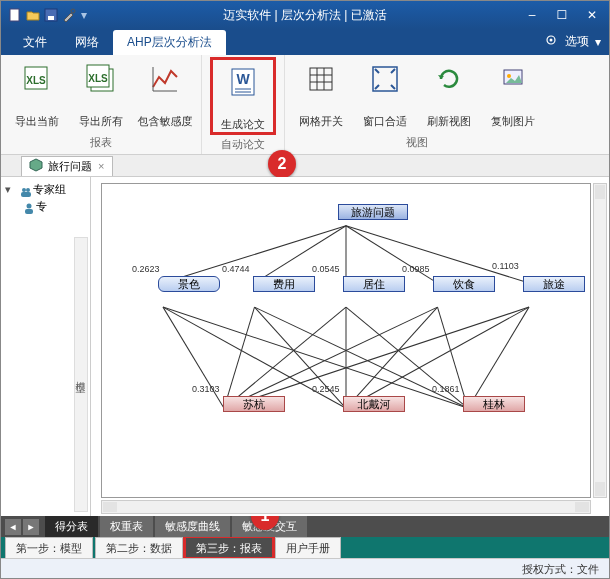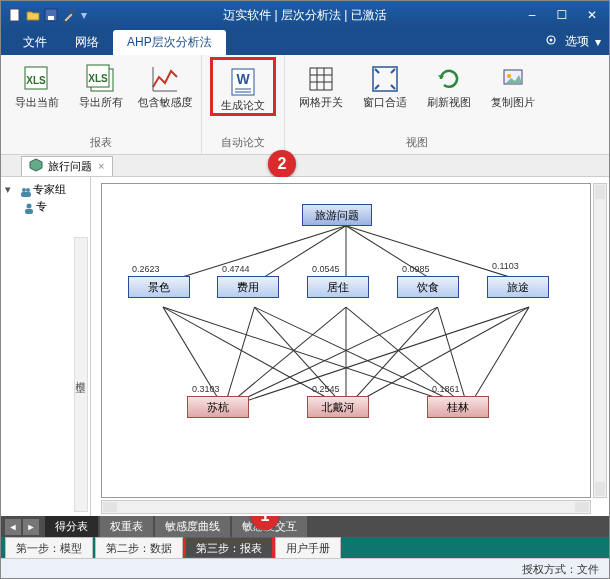--- a/index.html
+++ b/index.html
@@ -66,21 +66,21 @@
     padding:4px 8px 2px 8px;
     position:relative;
     border-right:1px solid #e0e0e0;
   }
   .ribbon-group:last-child { border-right:none; }
   .ribbon-items { display:flex; gap:8px; flex:1; align-items:flex-start;}
   .ribbon-btn {
     display:flex; flex-direction:column; align-items:center;
     width:56px;
     padding-top:4px;
-    gap:1px;
+    gap:20px;
     cursor:default;
   }
   .ribbon-btn .ico { width:32px; height:32px; display:flex; align-items:center; justify-content:center; }
   .ribbon-btn .lbl { font-size:11px; color:#333; text-align:center; line-height:1.1;}
   .ribbon-group .gtitle { font-size:11px; color:#666; padding:2px 0; }
 
   
   .hl-box { border:3px solid #d92b2b; padding:2px; margin-top:-2px;}
   
   .badge {
@@ -170,22 +170,23 @@
   .hscroll div { position:absolute; top:1px; bottom:1px; }
   .hscroll .lf { left:1px; width:14px; background:#e3e3e3;}
   .hscroll .rt { right:1px; width:14px; background:#e3e3e3;}
 
   
   .node {
     position:absolute;
     border:1px solid #2b4b9b;
     font-size:11px;
     display:flex; align-items:center; justify-content:center;
-    height:22px;
+    height:16px;
     text-align:center;
+    margin-left:36px;
   }
   .node.goal { background:linear-gradient(#dce6f7,#9bb3e2); width:70px; }
   .node.crit { background:linear-gradient(#e9f0fb,#b9cdf0); width:62px; }
   .node.alt  { background:linear-gradient(#f7e2e2,#e0a7a7); border-color:#a94848; width:62px; }
   .wlabel { position:absolute; font-size:9px; color:#333;}
   svg.edges { position:absolute; left:0; top:0; width:100%; height:100%; pointer-events:none;}
   svg.edges line { stroke:#333; stroke-width:1;}
 
   
   .tabstrip {
@@ -447,21 +448,21 @@
             <line x1="420" y1="118" x2="240" y2="215"></line>
             <line x1="420" y1="118" x2="360" y2="215"></line>
         </g>
       </svg>
 
       <div class="node goal" style="left:200px; top:20px;">
           <span>旅游问题</span>
         </div>
 
       <div class="wlabel" style="left:30px; top:80px;">0.2623</div>
-      <div class="node crit" style="left:26px; top:92px;">
+      <div class="node crit" style="left:20px; top:92px;border-radius:6px;">
           <span>景色</span>
         </div>
       <div class="wlabel" style="left:120px; top:80px;">0.4744</div>
       <div class="node crit" style="left:115px; top:92px;">
           <span>费用</span>
         </div>
       <div class="wlabel" style="left:210px; top:80px;">0.0545</div>
       <div class="node crit" style="left:205px; top:92px;">
           <span>居住</span>
         </div>

